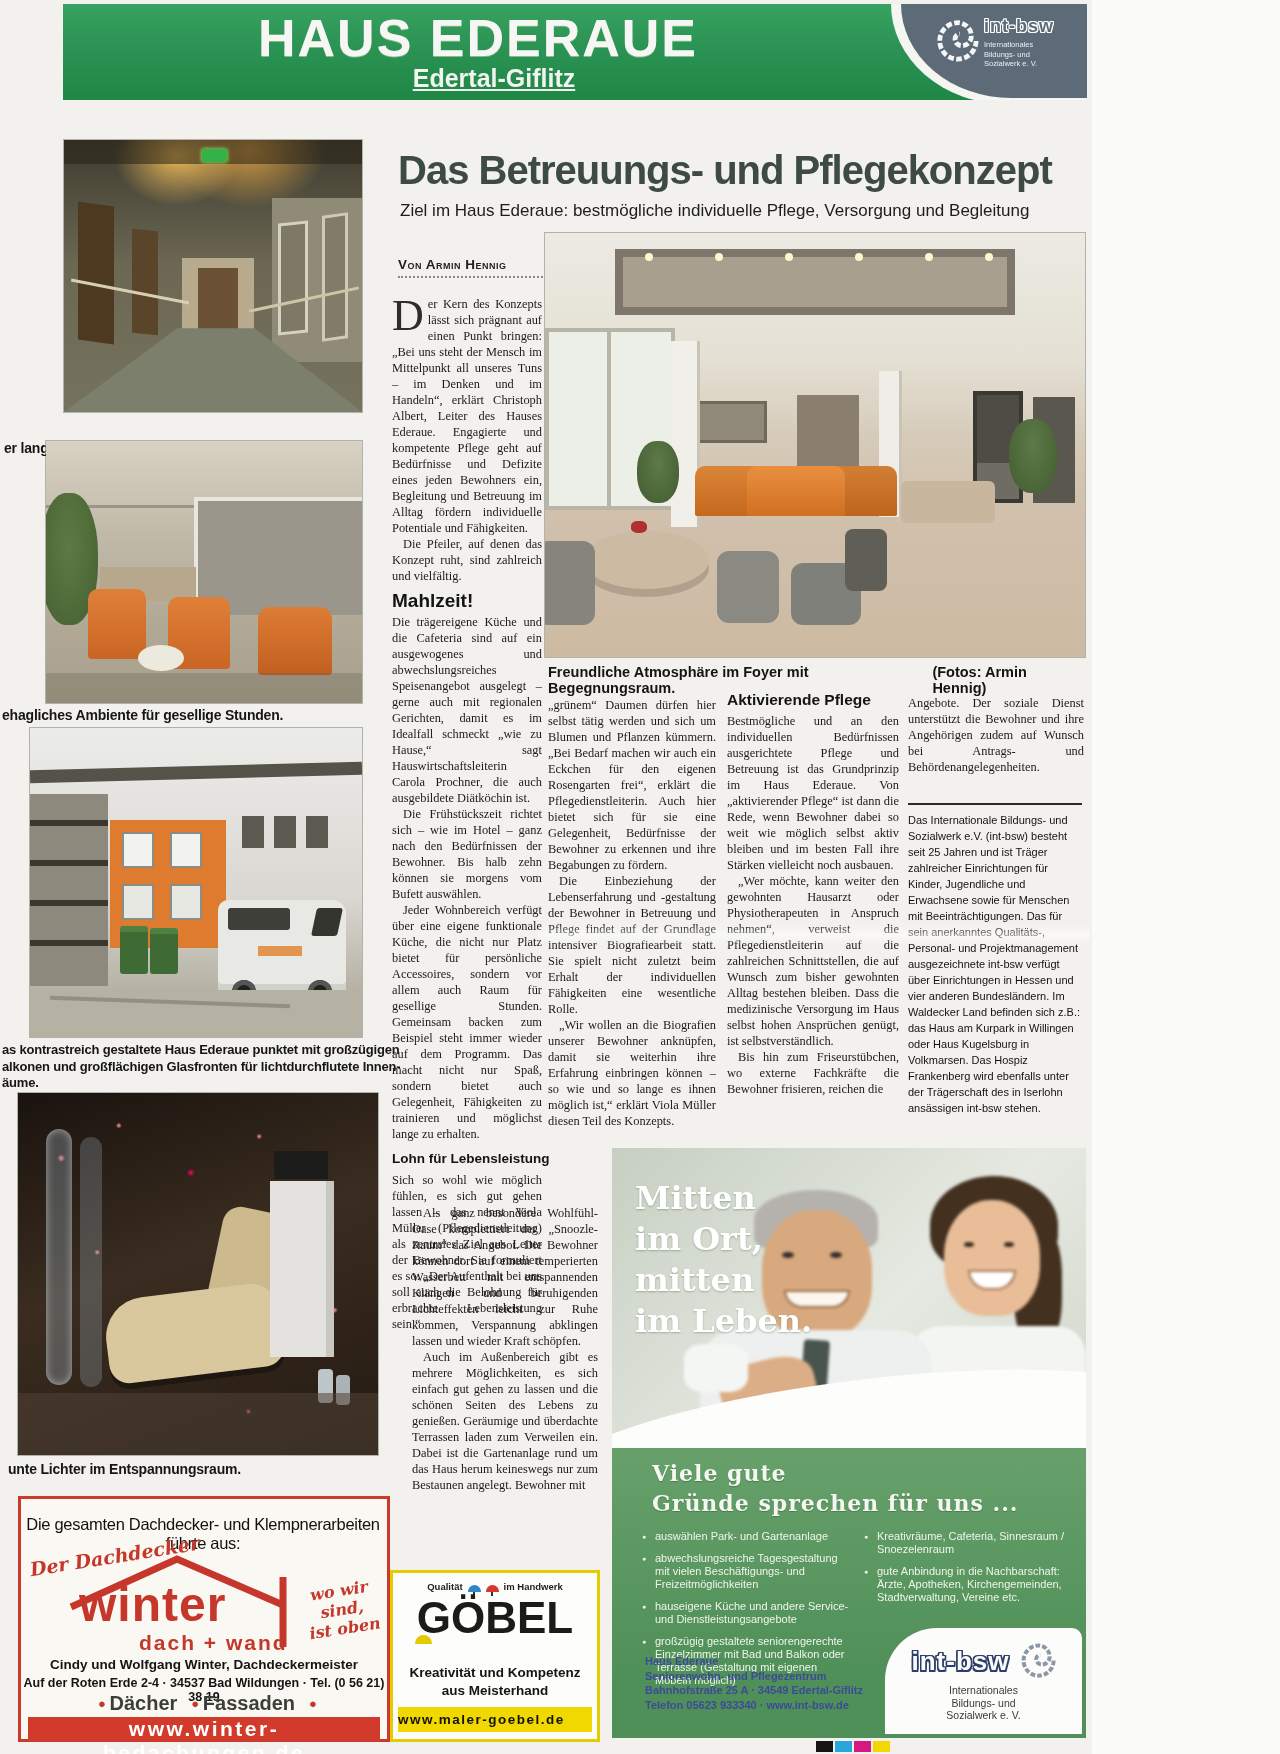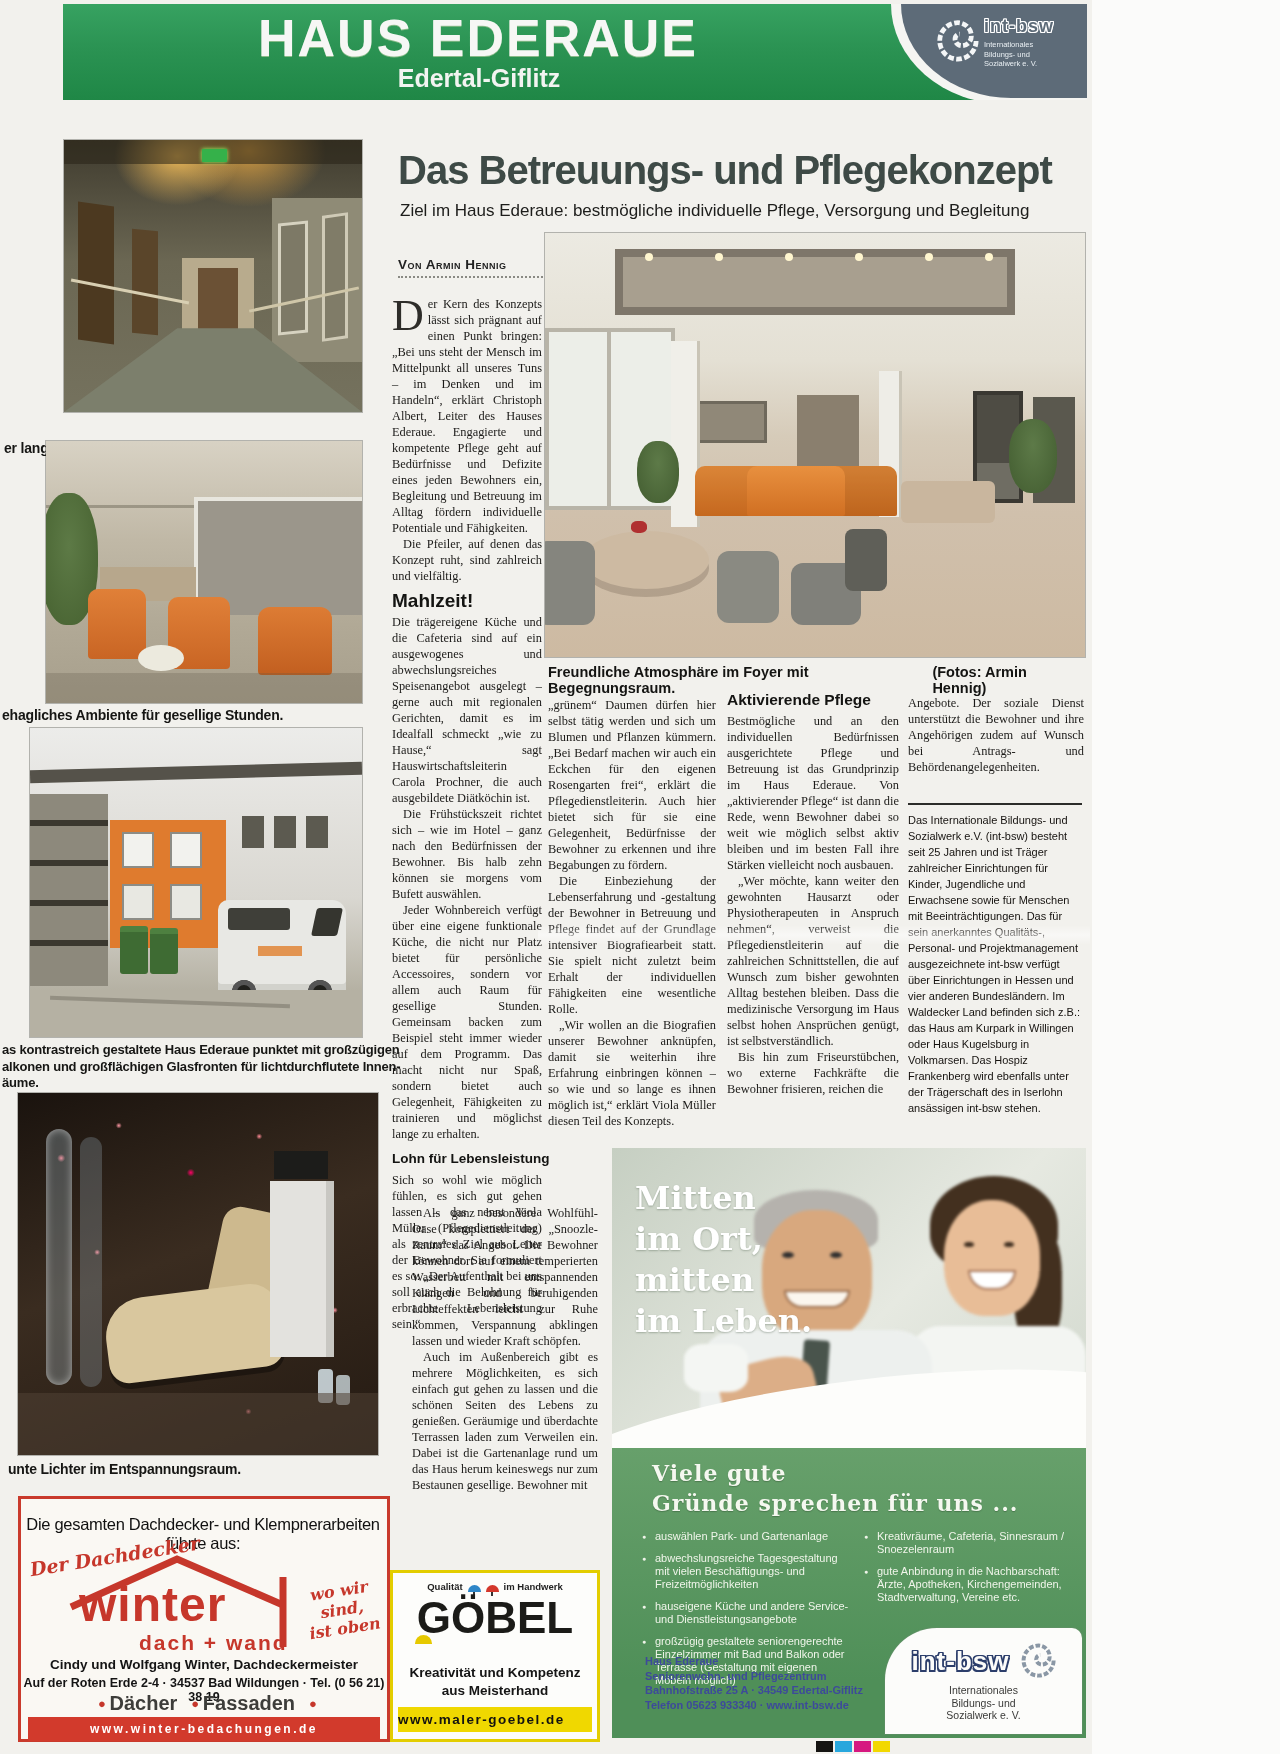--- a/index.html
+++ b/index.html
@@ -3,21 +3,21 @@
 <meta charset="utf-8">
 <style>
   html,body{margin:0;padding:0;background:#ffffff;}
   .page{position:relative;width:1280px;height:1754px;background:#fbfbfa;font-family:"Liberation Sans",sans-serif;overflow:hidden;}
   .sheet{position:absolute;left:0;top:0;width:1092px;height:1754px;background:#f2f1ed;overflow:hidden;}
   .abs{position:absolute;}
 
   
   .banner{position:absolute;left:63px;top:4px;width:1024px;height:96px;background:linear-gradient(180deg,#37a261 0%,#2b9353 45%,#1f8746 100%);overflow:hidden;}
   .banner-title{position:absolute;left:0;top:4px;width:830px;text-align:center;font-size:52px;font-weight:800;letter-spacing:2px;color:#f6f7f5;text-shadow:0 1px 0 #8b8;}
-  .banner-sub{position:absolute;left:1px;top:60px;width:830px;text-align:center;font-size:25px;font-weight:700;color:#f2f4f1;}
+  .banner-sub{position:absolute;left:16px;top:60px;width:830px;text-align:center;font-size:25px;font-weight:700;color:#f2f4f1;text-decoration:underline;}
   .corner{position:absolute;right:0;top:0;width:196px;height:100px;}
   .corner-rim{position:absolute;right:0;top:0;width:196px;height:100px;background:#f5f5f2;border-bottom-left-radius:185px 160px;}
   .corner-slab{position:absolute;right:0;top:0;width:186px;height:94px;background:#5d6b78;border-bottom-left-radius:170px 145px;}
   .corner-content{position:absolute;right:4px;top:12px;width:150px;display:flex;gap:5px;align-items:flex-start;}
   .intbsw-logo-sm{font-size:18px;font-weight:800;letter-spacing:1px;color:#5d6b78;
     text-shadow:-1px -1px 0 #fff,1px -1px 0 #fff,-1px 1px 0 #fff,1px 1px 0 #fff,0 1px 0 #fff,0 -1px 0 #fff,1px 0 0 #fff,-1px 0 0 #fff;}
   .corner-org{font-size:7.5px;line-height:9.5px;color:#e9eff3;margin-top:3px;}
 
   
   .headline{position:absolute;left:398px;top:148px;width:662px;font-size:40px;font-weight:800;letter-spacing:-1px;color:#3e4a46;}
@@ -86,21 +86,21 @@
   .ad-winter{position:absolute;left:18px;top:1496px;width:372px;height:246px;background:#faf8f3;border:3px solid #c93a2c;box-sizing:border-box;}
   .w-intro{position:absolute;left:2px;top:16px;width:360px;text-align:center;font-weight:400;font-size:16.5px;letter-spacing:-.3px;color:#111;}
   .w-script{font-family:"DejaVu Serif",serif;font-style:italic;font-weight:700;color:#c6372b;}
   .w-word{position:absolute;left:58px;top:78px;font-size:48px;font-weight:800;letter-spacing:1px;color:#c6372b;}
   .w-sub{position:absolute;left:118px;top:132px;font-size:21px;font-weight:800;letter-spacing:2px;color:#c6372b;}
   .w-owners{position:absolute;left:0;top:158px;width:366px;text-align:center;font-weight:700;font-size:13.5px;color:#141414;}
   .w-addr{position:absolute;left:0;top:177px;width:366px;text-align:center;font-weight:700;font-size:12.5px;color:#141414;}
   .w-services{position:absolute;left:0;top:193px;width:366px;text-align:center;font-weight:800;font-size:20px;color:#3d3d3a;}
   .w-services .svc{margin:0 7px;}
   .w-services .svc::before{content:"● ";color:#c6372b;font-size:13px;vertical-align:2px;}
-  .w-band{position:absolute;left:7px;top:218px;width:352px;height:24px;background:#d23a2c;color:#fff;font-weight:700;font-size:12px;letter-spacing:2.5px;text-align:center;line-height:24px;}
+  .w-band{position:absolute;left:7px;top:218px;width:352px;height:24px;background:#d23a2c;color:#fff;font-weight:700;font-size:21px;letter-spacing:2.5px;text-align:center;line-height:24px;}
 
   
   .ad-goebel{position:absolute;left:390px;top:1570px;width:210px;height:172px;background:#fdfdfb;border:3px solid #e3cd00;box-sizing:border-box;}
   .g-top{position:absolute;left:0;top:8px;width:204px;display:flex;justify-content:center;align-items:flex-end;gap:5px;font-size:9.5px;font-weight:700;color:#222;}
   .umb{display:inline-block;width:13px;height:7px;border-radius:13px 13px 0 0;position:relative;}
   .umb::after{content:"";position:absolute;left:5.5px;top:7px;width:2px;height:4px;background:#333;}
   .g-word{position:absolute;left:0;top:20px;width:204px;text-align:center;font-size:44px;font-weight:900;letter-spacing:0;color:#1b1b18;}
   .g-umb-yellow{position:absolute;left:22px;top:62px;width:17px;height:9px;border-radius:17px 17px 0 0;background:#e6c900;}
   .g-tag{position:absolute;left:0;width:204px;text-align:center;font-weight:800;font-size:13.5px;color:#151515;}
   .g-band{position:absolute;left:5px;top:134px;width:194px;height:25px;background:#f0d800;text-align:left;line-height:25px;font-weight:800;font-size:13.5px;letter-spacing:1.5px;color:#131310;}
@@ -253,21 +253,21 @@
     <div class="colhead">Mahlzeit!</div>
     <p class="noindent">Die trägereigene Küche und die Cafeteria sind auf ein ausgewogenes und abwechslungsreiches Speisenangebot ausgelegt – gerne auch mit regionalen Gerichten, damit es im Idealfall schmeckt „wie zu Hause,“ sagt Hauswirtschaftsleiterin Carola Prochner, die auch ausgebildete Diätköchin ist.</p>
     <p>Die Frühstückszeit richtet sich – wie im Hotel – ganz nach den Bedürfnissen der Bewohner. Bis halb zehn können sie morgens vom Bufett auswählen.</p>
     <p>Jeder Wohnbereich verfügt über eine eigene funktionale Küche, die nicht nur Platz bietet für persönliche Accessoires, sondern vor allem auch Raum für gesellige Stunden. Gemeinsam backen zum Beispiel steht immer wieder auf dem Programm. Das macht nicht nur Spaß, sondern bietet auch Gelegenheit, Fähigkeiten zu trainieren und möglichst lange zu erhalten.</p>
     <div class="colhead small">Lohn für Lebensleistung</div>
     <p class="noindent">Sich so wohl wie möglich fühlen, es sich gut gehen lassen – das nennt Viola Müller (Pflegedienstleitung) als zentrales Ziel aus Leiter der Bewohner. Sie formuliert es so: „Der Aufenthalt bei uns soll auch die Belohnung für erbrachte Lebensleistung sein.“</p>
   </div>
 
   <div class="col c1b">
     <p>Als ganz besondere Wohlfühl-Oase komplettiert der „Snoozle-Raum“ das Angebot. Die Bewohner können dort auf einem temperierten Wasserbett mit entspannenden Klängen und beruhigenden Lichteffekten leicht zur Ruhe kommen, Verspannung abklingen lassen und wieder Kraft schöpfen.</p>
-    <p>Auch im Außenbereich gibt es mehrere Möglichkeiten, es sich einfach gut gehen zu lassen und die schönen Seiten des Lebens zu genießen. Geräumige und überdachte Terrassen laden zum Verweilen ein. Dabei ist die Gartenanlage rund um das Haus herum keineswegs nur zum Bestaunen gesellige. Bewohner mit</p>
+    <p>Auch im Außenbereich gibt es mehrere Möglichkeiten, es sich einfach gut gehen zu lassen und die schönen Seiten des Lebens zu genießen. Geräumige und überdachte Terrassen laden zum Verweilen ein. Dabei ist die Gartenanlage rund um das Haus herum keineswegs nur zum Bestaunen angelegt. Bewohner mit</p>
   </div>
 
   <div class="col c2">
     <p class="noindent">„grünem“ Daumen dürfen hier selbst tätig werden und sich um Blumen und Pflanzen kümmern. „Bei Bedarf machen wir auch ein Eckchen für den eigenen Rosengarten frei“, erklärt die Pflegedienstleiterin. Auch hier bietet sich für sie eine Gelegenheit, Bedürfnisse der Bewohner zu erkennen und ihre Begabungen zu fördern.</p>
     <p>Die Einbeziehung der Lebenserfahrung und -gestaltung der Bewohner in Betreuung und Pflege findet auf der Grundlage intensiver Biografiearbeit statt. Sie spielt nicht zuletzt beim Erhalt der individuellen Fähigkeiten eine wesentliche Rolle.</p>
     <p>„Wir wollen an die Biografien unserer Bewohner anknüpfen, damit sie weiterhin ihre Erfahrung einbringen können – so wie und so lange es ihnen möglich ist,“ erklärt Viola Müller diesen Teil des Konzepts.</p>
   </div>
 
   <div class="col c3">
     <div class="colhead mid">Aktivierende Pflege</div>

